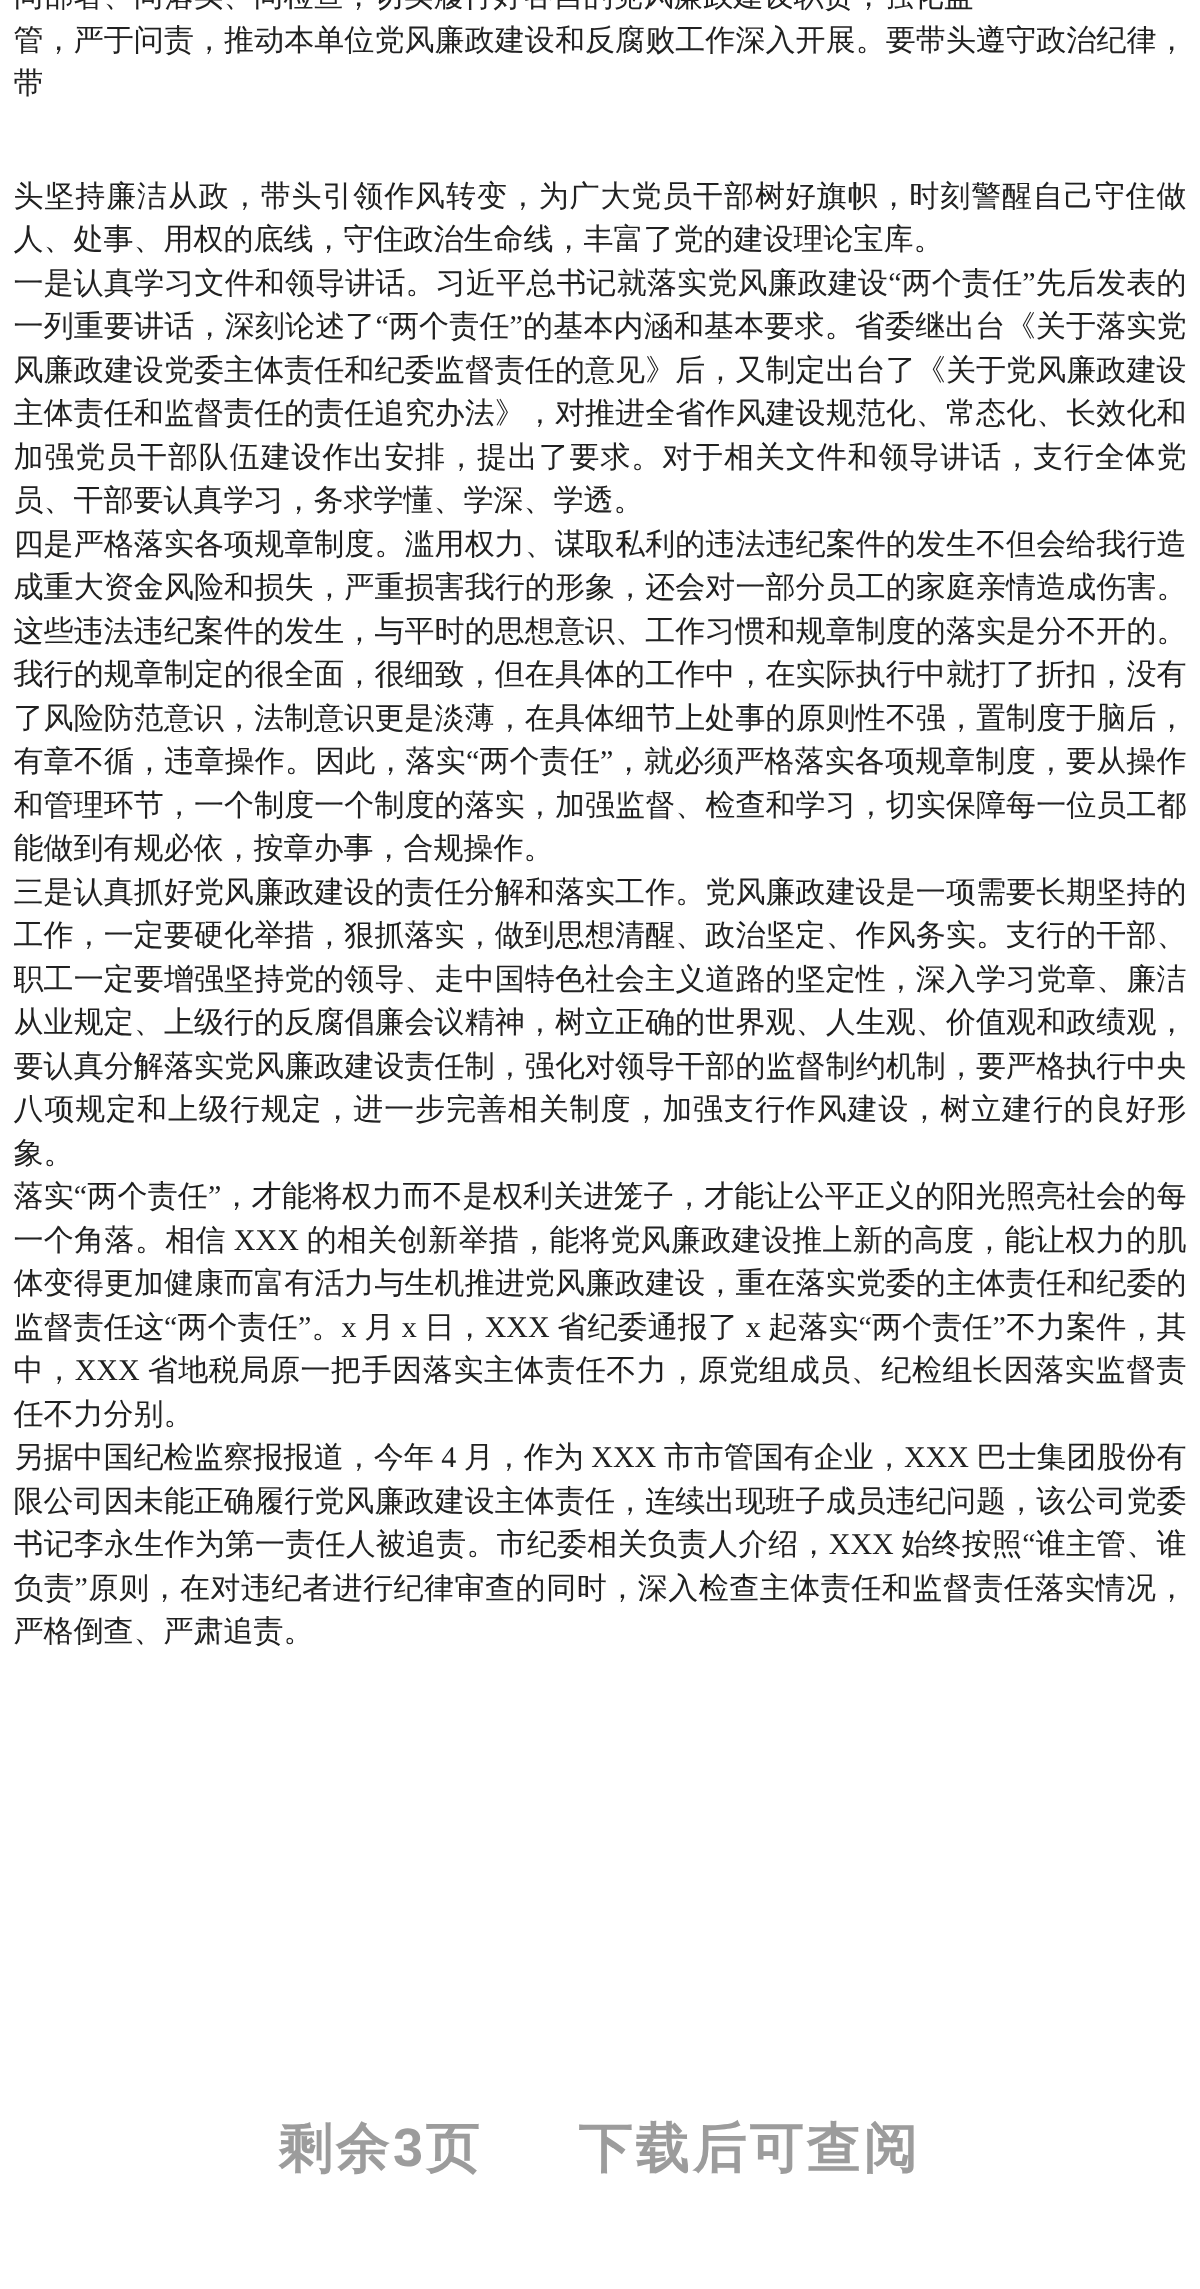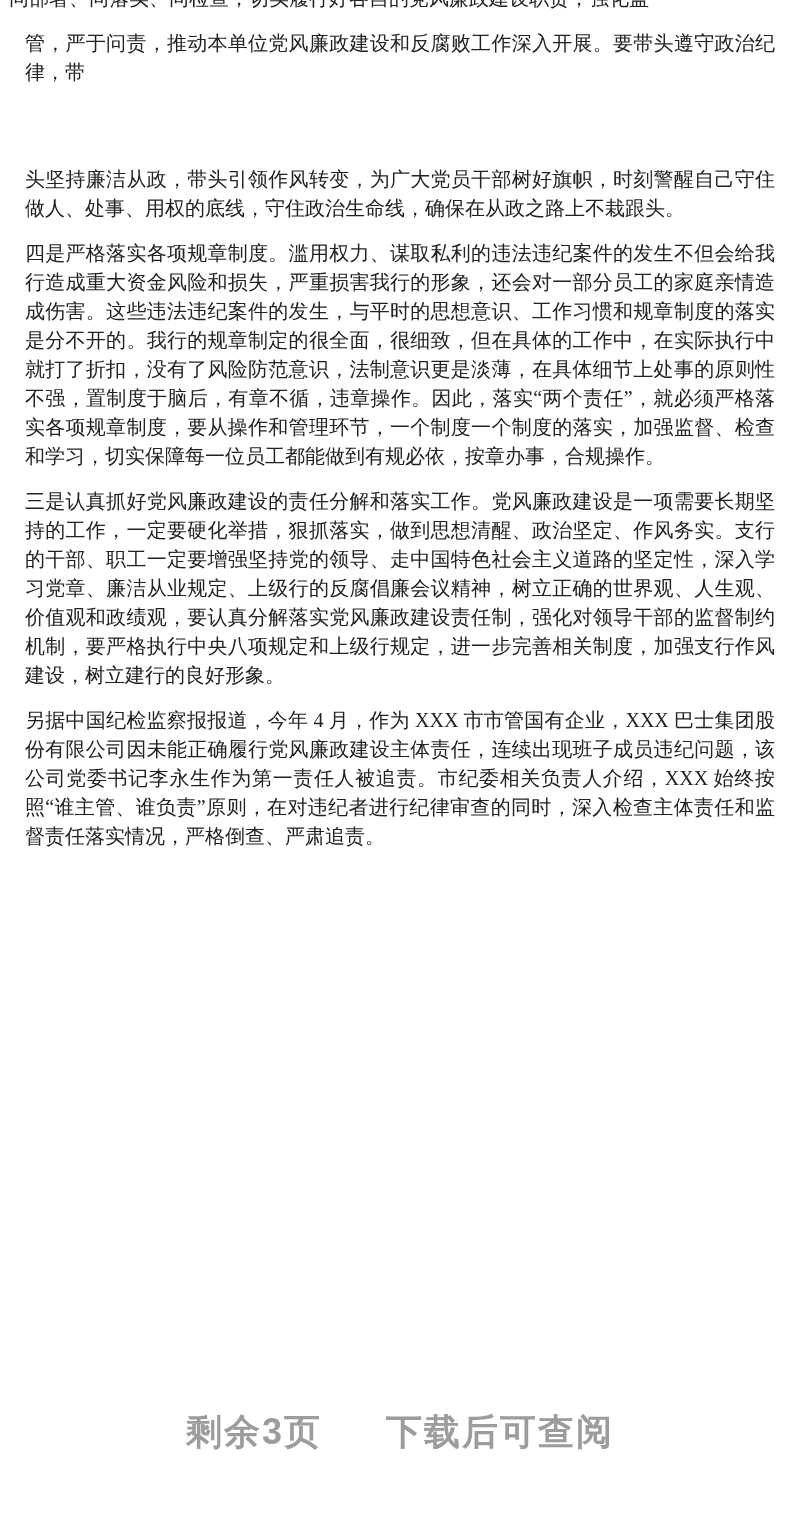--- a/index.html
+++ b/index.html
@@ -21,21 +21,21 @@
     word-break: break-all;
   }
   
   .clip {
     height: 13px;
     overflow: hidden;
   }
   .clip .inner {
     margin-top: -16px;
   }
-  .para { margin: 16px; }
+  .para { margin: 0; }
   .page-gap { height: 46px; }
   .footer {
     position: absolute;
     top: 1408px;
     left: 0;
     right: 0;
     text-align: center;
     font-family: "Liberation Sans", "DejaVu Sans", sans-serif;
     font-weight: bold;
     font-size: 36px;
@@ -52,23 +52,25 @@
   <div class="doc">
 
     <div class="clip">
       <div class="inner">同部署、同落实、同检查，切实履行好各自的党风廉政建设职责，强化监</div>
     </div>
 
     <div class="para">管，严于问责，推动本单位党风廉政建设和反腐败工作深入开展。要带头遵守政治纪律，带</div>
 
     <div class="page-gap"></div>
 
-    <div class="para">头坚持廉洁从政，带头引领作风转变，为广大党员干部树好旗帜，时刻警醒自己守住做人、处事、用权的底线，守住政治生命线，确保在从政之路上不栽跟头。</div>
+    <div class="para">头坚持廉洁从政，带头引领作风转变，为广大党员干部树好旗帜，时刻警醒自己守住做人、处事、用权的底线，守住政治生命线，丰富了党的建设理论宝库。</div>
+    <div class="para">一是认真学习文件和领导讲话。习近平总书记就落实党风廉政建设“两个责任”先后发表的一列重要讲话，深刻论述了“两个责任”的基本内涵和基本要求。省委继出台《关于落实党风廉政建设党委主体责任和纪委监督责任的意见》后，又制定出台了《关于党风廉政建设主体责任和监督责任的责任追究办法》，对推进全省作风建设规范化、常态化、长效化和加强党员干部队伍建设作出安排，提出了要求。对于相关文件和领导讲话，支行全体党员、干部要认真学习，务求学懂、学深、学透。</div>
     <div class="para">四是严格落实各项规章制度。滥用权力、谋取私利的违法违纪案件的发生不但会给我行造成重大资金风险和损失，严重损害我行的形象，还会对一部分员工的家庭亲情造成伤害。这些违法违纪案件的发生，与平时的思想意识、工作习惯和规章制度的落实是分不开的。我行的规章制定的很全面，很细致，但在具体的工作中，在实际执行中就打了折扣，没有了风险防范意识，法制意识更是淡薄，在具体细节上处事的原则性不强，置制度于脑后，有章不循，违章操作。因此，落实“两个责任”，就必须严格落实各项规章制度，要从操作和管理环节，一个制度一个制度的落实，加强监督、检查和学习，切实保障每一位员工都能做到有规必依，按章办事，合规操作。</div>
     <div class="para">三是认真抓好党风廉政建设的责任分解和落实工作。党风廉政建设是一项需要长期坚持的工作，一定要硬化举措，狠抓落实，做到思想清醒、政治坚定、作风务实。支行的干部、职工一定要增强坚持党的领导、走中国特色社会主义道路的坚定性，深入学习党章、廉洁从业规定、上级行的反腐倡廉会议精神，树立正确的世界观、人生观、价值观和政绩观，要认真分解落实党风廉政建设责任制，强化对领导干部的监督制约机制，要严格执行中央八项规定和上级行规定，进一步完善相关制度，加强支行作风建设，树立建行的良好形象。</div>
+    <div class="para">落实“两个责任”，才能将权力而不是权利关进笼子，才能让公平正义的阳光照亮社会的每一个角落。相信 XXX 的相关创新举措，能将党风廉政建设推上新的高度，能让权力的肌体变得更加健康而富有活力与生机推进党风廉政建设，重在落实党委的主体责任和纪委的监督责任这“两个责任”。x 月 x 日，XXX 省纪委通报了 x 起落实“两个责任”不力案件，其中，XXX 省地税局原一把手因落实主体责任不力，原党组成员、纪检组长因落实监督责任不力分别。</div>
     <div class="para">另据中国纪检监察报报道，今年 4 月，作为 XXX 市市管国有企业，XXX 巴士集团股份有限公司因未能正确履行党风廉政建设主体责任，连续出现班子成员违纪问题，该公司党委书记李永生作为第一责任人被追责。市纪委相关负责人介绍，XXX 始终按照“谁主管、谁负责”原则，在对违纪者进行纪律审查的同时，深入检查主体责任和监督责任落实情况，严格倒查、严肃追责。</div>
   </div>
 
   <div class="footer">
     <span class="part">剩余3页</span>
     <span class="part">下载后可查阅</span>
   </div>
 </div>
 
 </body></html>

